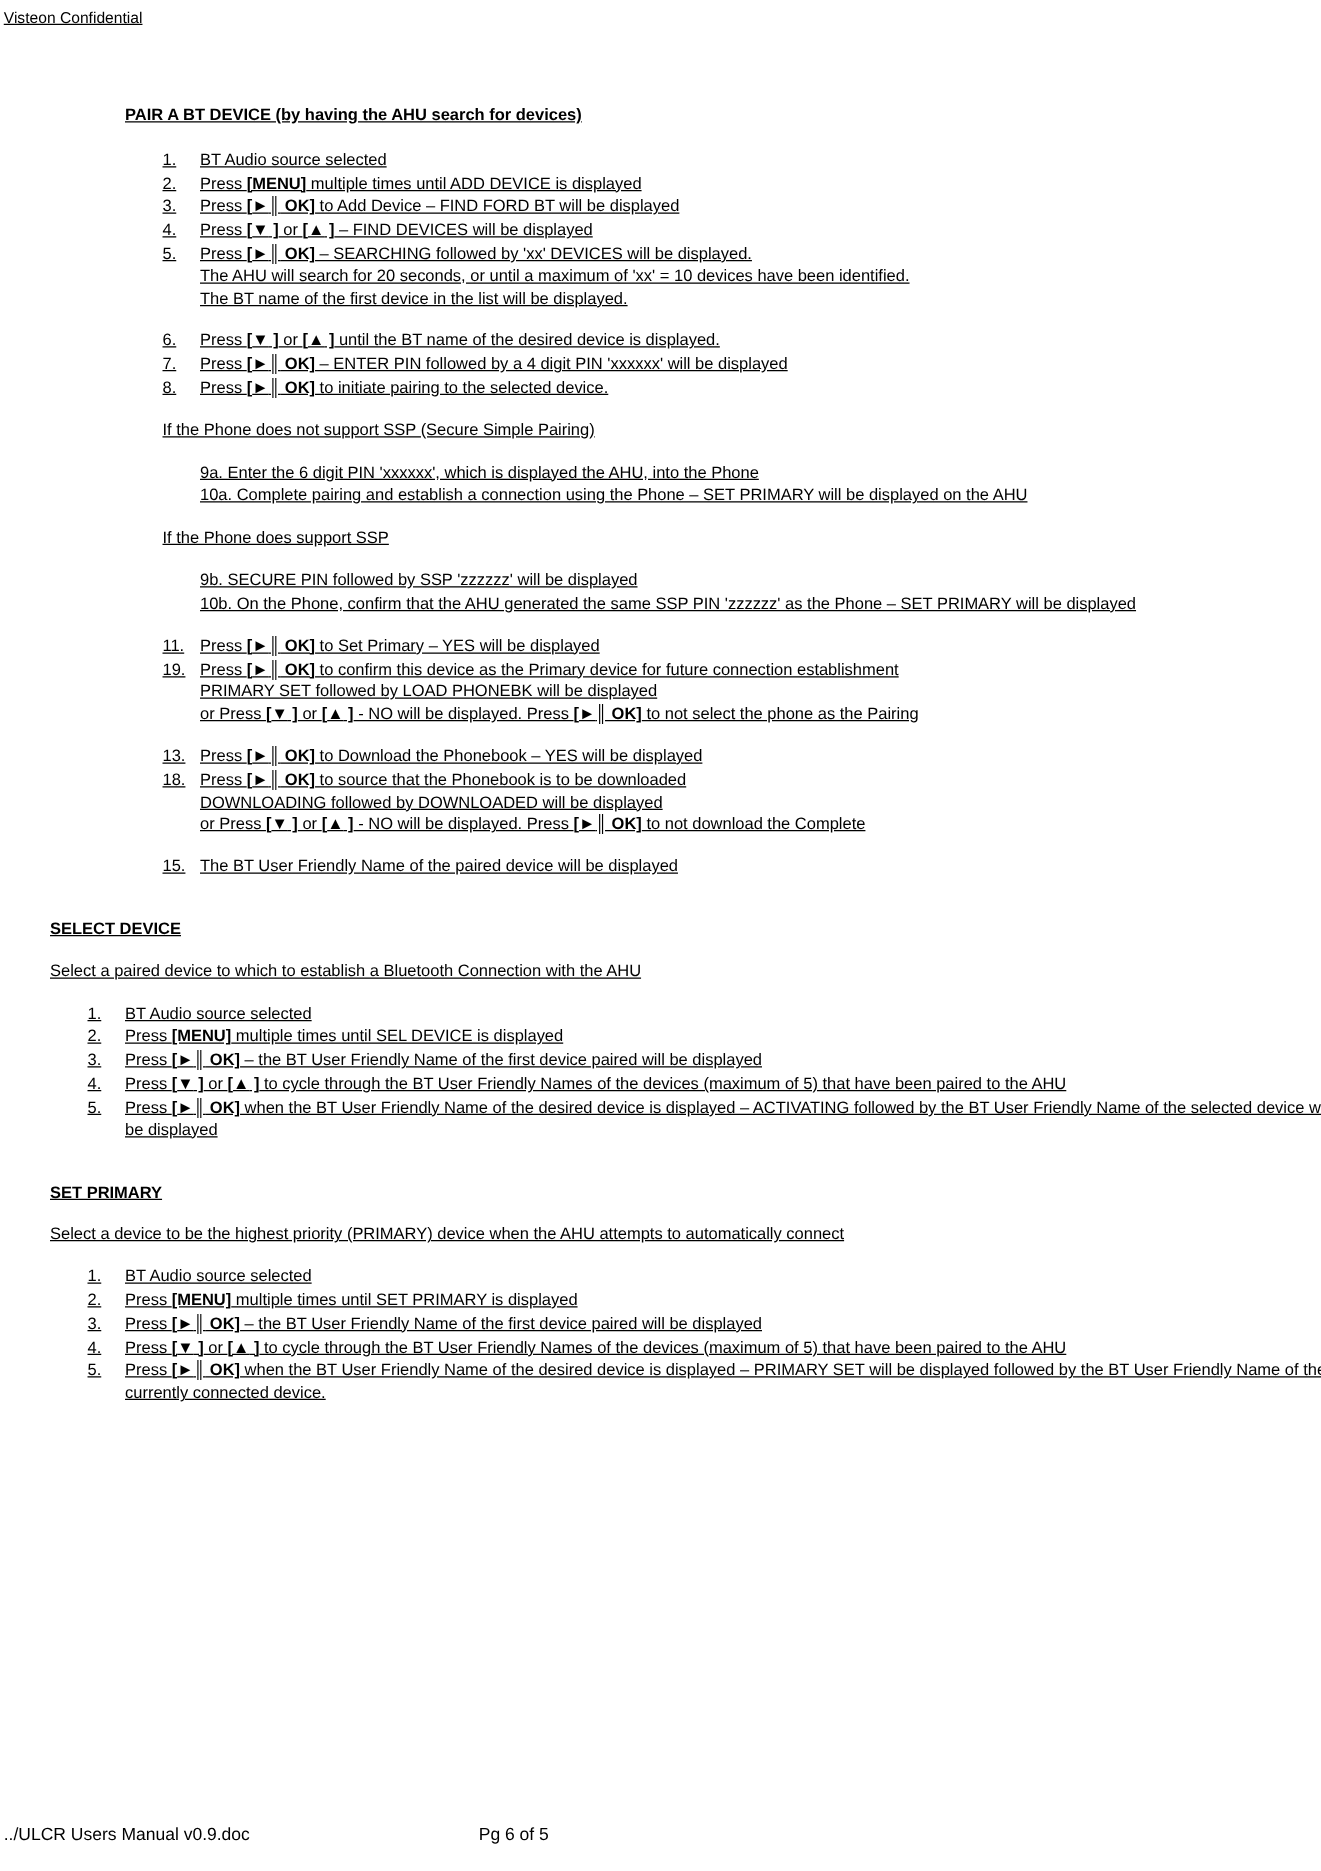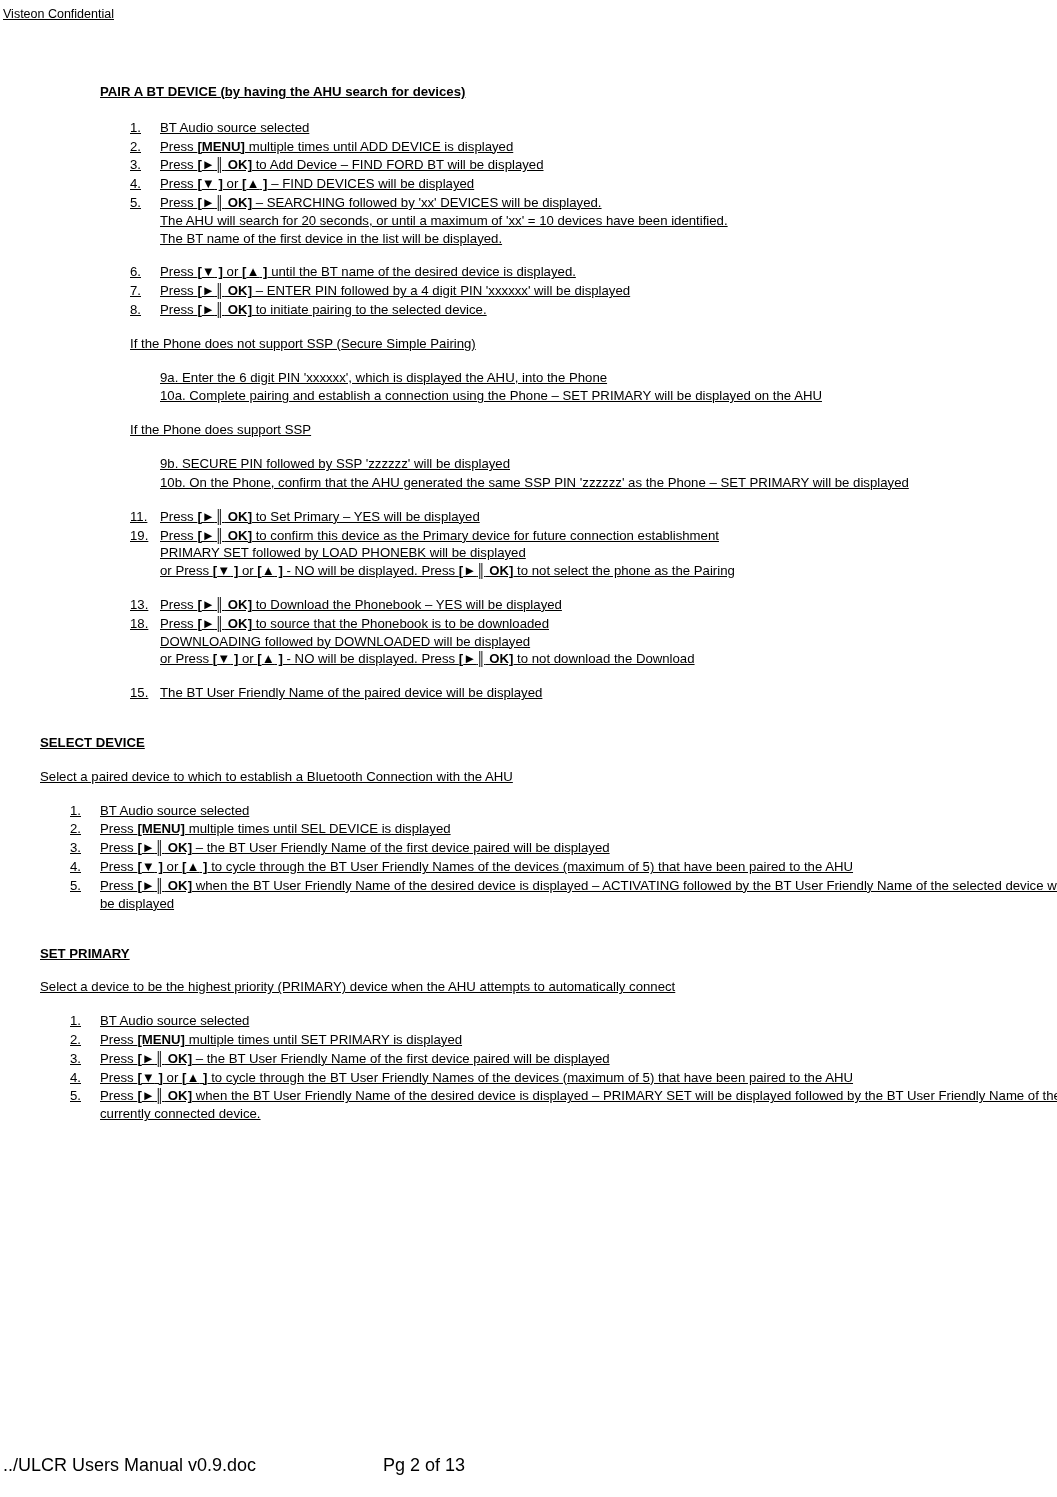--- a/index.html
+++ b/index.html
@@ -60,21 +60,21 @@
     margin: 32px 0 16px 0;
   }
   .body-para {
     margin: 0 0 16px 0;
   }
   .footer {
     position: absolute;
     bottom: 20px;
     left: 0;
     width: 100%;
-    font-size: 18px;
+    font-size: 14px;
     display: flex;
   }
   .footer .left {
     padding-left: 3px;
     flex: 0 0 380px;
   }
   .footer .mid {
     flex: 0 0 150px;
   }
   b { font-weight: bold; }
@@ -174,21 +174,21 @@
         <span class="num">13.</span>
         <span class="txt">
           <span>Press </span><b><span>[</span><span>►</span><span>║</span><span> OK]</span></b><span> to Download the Phonebook – YES will be displayed</span>
         </span>
       </li>
       <li>
         <span class="num">18.</span>
         <span class="txt">
           <span>Press </span><b><span>[</span><span>►</span><span>║</span><span> OK]</span></b><span> to source that the Phonebook is to be downloaded</span><br>
           <span>DOWNLOADING followed by DOWNLOADED will be displayed</span><br>
-          <span>or Press </span><b><span>[</span><span>▼</span><span> ]</span></b><span> or </span><b><span>[</span><span>▲</span><span> ]</span></b><span> - NO will be displayed.  Press </span><b><span>[</span><span>►</span><span>║</span><span> OK]</span></b><span> to not download the Download</span>
+          <span>or Press </span><b><span>[</span><span>▼</span><span> ]</span></b><span> or </span><b><span>[</span><span>▲</span><span> ]</span></b><span> - NO will be displayed.  Press </span><b><span>[</span><span>►</span><span>║</span><span> OK]</span></b><span> to not download the Complete</span>
         </span>
       </li>
     </ol>
 
     <ol class="steps">
       <li>
         <span class="num">15.</span>
         <span class="txt">The BT User Friendly Name of the paired device will be displayed</span>
       </li>
     </ol>
@@ -258,16 +258,16 @@
         <span class="txt">
           <span>Press </span><b><span>[</span><span>►</span><span>║</span><span> OK]</span></b><span> when the BT User Friendly Name of the desired device is displayed – PRIMARY SET will be displayed followed by the BT User Friendly Name of the currently connected device.</span>
         </span>
       </li>
     </ol>
 
   </div>
 
   <div class="footer">
     <span class="left">../ULCR Users Manual v0.9.doc</span>
-    <span class="mid">Pg 2 of 13</span>
+    <span class="mid">Pg 6 of 5</span>
   </div>
 
 </div>
 
 </body></html>

